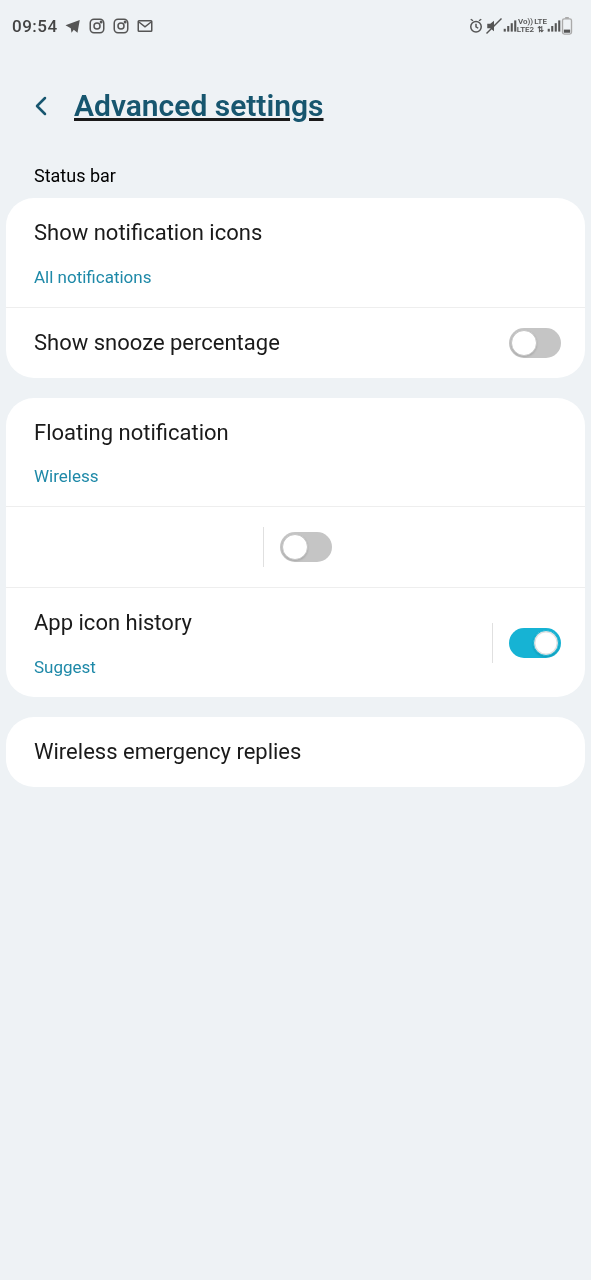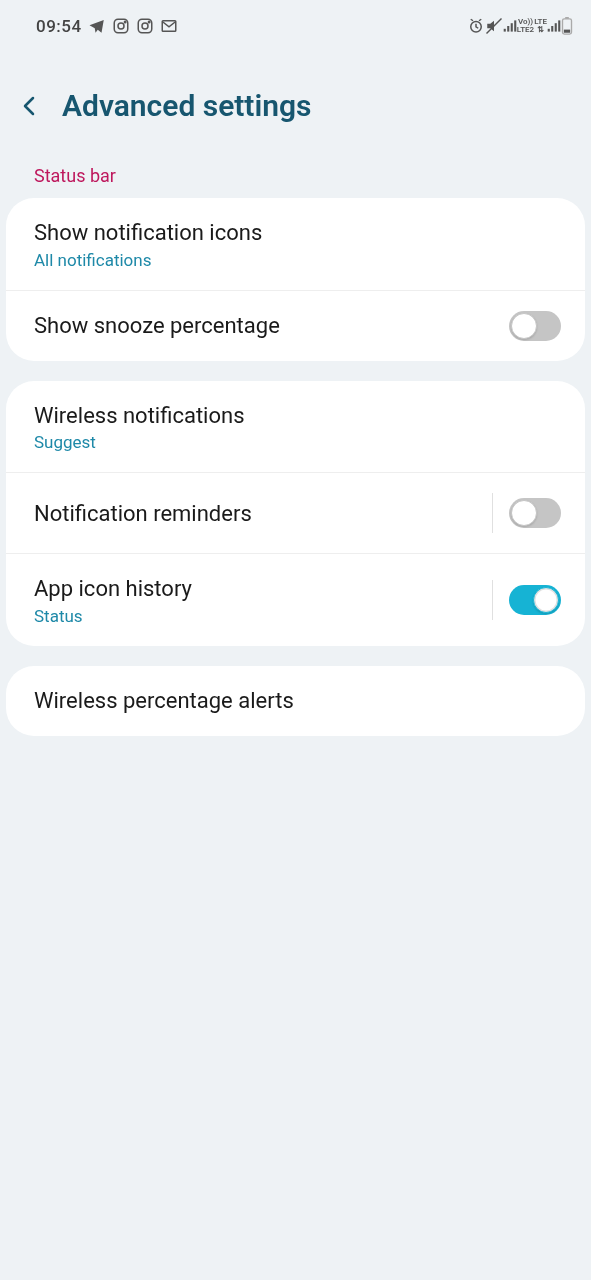--- a/index.html
+++ b/index.html
@@ -10,47 +10,48 @@
     font-family: -apple-system, BlinkMacSystemFont, "Segoe UI", Roboto, Arial, sans-serif;
     overflow: hidden;
     color: #1a1a1a;
   }
 
   
   .status-bar {
     display: flex;
     justify-content: space-between;
     align-items: center;
-    padding: 10px 18px 6px 36px;
+    padding: 10px 18px 6px 12px;
     height: 48px;
   }
   .status-left { display: flex; align-items: center; gap: 6px; }
   .status-right { display: flex; align-items: center; }
   .clock { font-size: 17px; color: #444; font-weight: 500; letter-spacing: 0.5px; }
   .sicon { width: 18px; height: 18px; display: inline-flex; align-items: center; justify-content: center; color: #555; }
   .sicon svg { width: 100%; height: 100%; }
   .sig-text { font-size: 8px; line-height: 8px; color:#555; text-align:center; font-weight:600;}
 
   
   .header {
     display: flex;
     align-items: center;
-    padding: 40px 22px 30px 18px;
+    padding: 40px 22px 30px 30px;
     gap: 20px;
+    text-decoration: underline;
   }
   .back { width: 24px; height: 24px; color: #17566f; }
   .header-title {
     font-size: 30px;
     font-weight: 600;
     color: #17566f;
   }
 
   .section-label {
     font-size: 18px;
-    color: #be185d;
+    color: #000000;
     padding: 12px 0 12px 34px;
   }
 
   .card {
     background: #fff;
     border-radius: 28px;
     margin: 0 6px 20px 6px;
     overflow: hidden;
   }
 
@@ -65,21 +66,21 @@
   .row:first-child { border-top: none; }
   .row-text { flex: 1; }
   .row-title {
     font-size: 22px;
     color: #1a1a1a;
     line-height: 1.35;
   }
   .row-sub {
     font-size: 17px;
     color: #1e89a8;
-    margin-top: 2px;
+    margin-top: 19px;
   }
 
   .right-side { display:flex; align-items:center; gap: 16px;}
   .vdiv { width:1px; height: 40px; background:#e0e0e0; }
 
   
   .toggle {
     position: relative;
     width: 52px;
     height: 30px;
@@ -200,48 +201,45 @@
     </div>
     <div class="toggle off">
         <div class="knob"></div>
       </div>
   </div>
 </div>
 
 <div class="card">
   <div class="row">
     <div class="row-text">
-      <div class="row-title">Wireless notifications</div>
-      <div class="row-sub">Suggest</div>
-    </div>
-  </div>
-  <div class="row">
-    <div class="row-text">
-        <div class="row-title">Notification reminders</div>
-      </div>
+      <div class="row-title">Floating notification</div>
+      <div class="row-sub">Wireless</div>
+    </div>
+  </div>
+  <div class="row">
     <div class="right-side">
       <div class="vdiv"></div>
       <div class="toggle off">
           <div class="knob"></div>
         </div>
     </div>
   </div>
   <div class="row">
     <div class="row-text">
       <div class="row-title">App icon history</div>
-      <div class="row-sub">Status</div>
+      <div class="row-sub">Suggest</div>
     </div>
     <div class="right-side">
       <div class="vdiv"></div>
       <div class="toggle on">
           <div class="knob"></div>
         </div>
     </div>
   </div>
 </div>
 
 <div class="card">
   <div class="row">
     <div class="row-text">
-        <div class="row-title">Wireless percentage alerts</div>
+        <div class="row-title">Wireless emergency replies</div>
       </div>
   </div>
 </div>
 
 </body></html>

